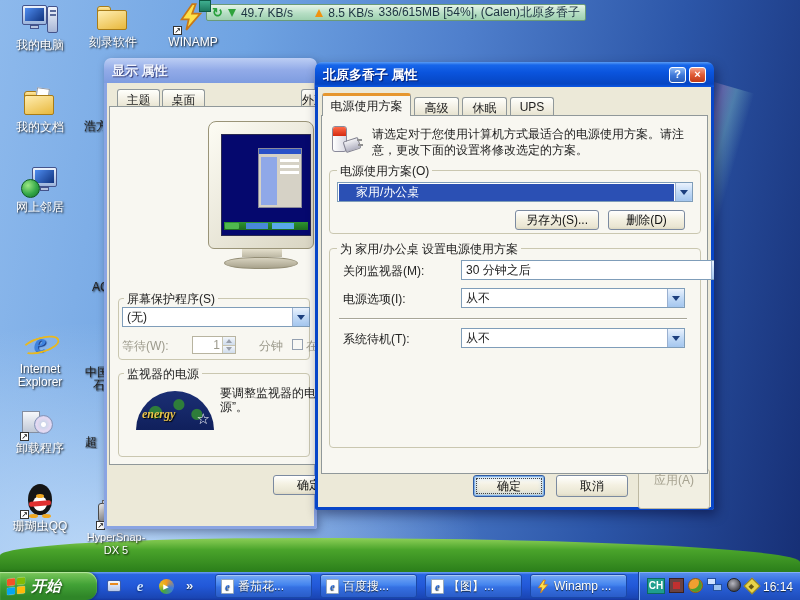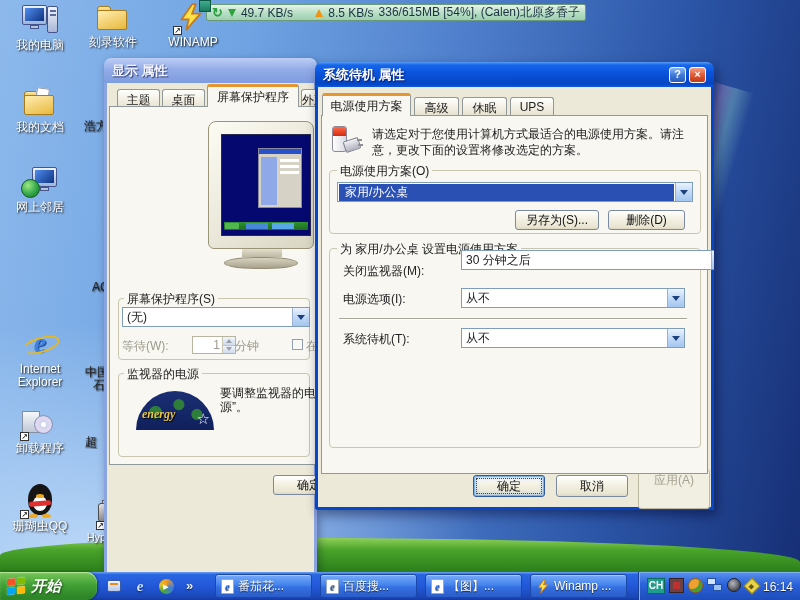--- a/index.html
+++ b/index.html
@@ -99,21 +99,21 @@
 .cap.help{background:linear-gradient(#8ab6f4,#3c76d8 55%,#2a5cb8)}
 .cap.close{background:linear-gradient(#f4a088,#e05a34 50%,#c03a18)}
 .tab{position:absolute;background:linear-gradient(#fffffc,#f1eee1 60%,#e5e1cd);border:1px solid #90989a;border-bottom:none;
   border-radius:3px 3px 0 0;font-size:12px;text-align:center;padding-top:2px;height:19px;overflow:hidden;white-space:nowrap}
 .tab.on{background:#f8f7f1;height:23px;z-index:4;border-top:3px solid #e6962e;padding-top:2px;font-weight:normal}
 .page{position:absolute;background:#f8f7f1;border:1px solid #90989a;z-index:1}
 .grp{position:absolute;border:1px solid #cac7b0;border-radius:4px}
 .grplab{position:absolute;background:#f8f7f1;padding:0 3px;z-index:2;white-space:nowrap}
 .combo{position:absolute;height:20px;background:#fff;border:1px solid #7f9db9;display:flex;align-items:center}
 .combo .val{flex:1;padding:1px 4px;white-space:nowrap;overflow:hidden}
-.combo .val.sel{background:#2b50b4;color:#fff;margin:1px;padding:0 6px}
+.combo .val.sel{background:#2b50b4;color:#fff;margin:1px;padding:0 17px}
 .cbtn{width:17px;height:100%;border-left:1px solid #9ab0d0;border-radius:0 1px 1px 0;
   background:linear-gradient(#eaf2fd,#c2daf6 50%,#a4c6ee);display:grid;place-items:center}
 .cbtn i{width:0;height:0;border-left:4px solid transparent;border-right:4px solid transparent;border-top:5px solid #1c3f7e}
 .xpbtn{position:absolute;height:20px;background:linear-gradient(180deg,#ffffff,#f4f1e2 45%,#e9e5d2 88%,#ddd8c2);
   border:1px solid #7b8aa0;border-radius:3px;font-size:12px;text-align:center;line-height:18px;color:#111}
 .xpbtn.focus{border-color:#2f5aa0;box-shadow:inset 0 0 0 1px #7fb0e8,inset 0 0 5px 1px #9cc6f0;
   outline:1px dotted #444;outline-offset:-4px}
 .xpbtn.disabled{color:#a6a290;border-color:#bdb8a2;background:#f1efe2}
 .gray{color:#9c9a8c}
 .sep{position:absolute;height:0;border-top:1px solid #a8a698;border-bottom:1px solid #fff}
@@ -308,29 +308,28 @@
   <div class="netbar">
     <span class="ref">↻</span>
     <span class="tri-dn"></span>
     <span>49.7 KB/s</span>
     <span style="width:16px"></span>
     <span class="tri-up"></span>
     <span>8.5 KB/s</span>
     <span>336/615MB [54%], (Calen)北原多香子</span>
   </div>
 
-  <div class="win inactive" style="left:104px;top:58px;width:213px;height:541px;z-index:5">
+  <div class="win inactive" style="left:104px;top:58px;width:213px;height:471px;z-index:5">
     <div class="tbar">
       <span>显示 属性</span>
     </div>
     <div class="wbody"></div>
 
     <div class="tab" style="left:13px;top:31px;width:43px">主题</div>
     <div class="tab" style="left:58px;top:31px;width:43px">桌面</div>
-    <div class="tab on" style="left:103px;top:26px;width:92px">屏幕保护程序</div>
     <div class="tab" style="left:197px;top:31px;width:20px">外观</div>
     <div class="page" style="left:5px;top:48px;width:207px;height:359px"></div>
 
     <div class="a" style="left:104px;top:63px;width:110px;height:160px;z-index:2">
       <span class="a crt-shell"></span>
       <span class="a crt-scr">
         <span class="crt-win">
             <span class="crt-wt"></span>
             <span class="crt-wp"></span>
           <span class="crt-l1"></span>
@@ -360,39 +359,39 @@
       <span class="num">1</span>
       <span class="ud">
           <b>
             <i class="tu"></i>
           </b>
           <b>
             <i class="td"></i>
           </b>
         </span>
     </div>
-    <div class="t gray" style="left:131px;top:280px;z-index:3">分钟</div>
+    <div class="t gray" style="left:155px;top:280px;z-index:3">分钟</div>
     <span class="chk" style="left:188px;top:281px;z-index:3"></span>
     <div class="t gray clip" style="left:202px;top:280px;width:10px;z-index:3">在</div>
 
     <div class="grp" style="left:14px;top:315px;width:192px;height:84px;z-index:2"></div>
     <div class="grplab" style="left:20px;top:308px;z-index:3">监视器的电源</div>
     <div class="energy" style="left:32px;top:330px;z-index:3">
       <span class="dome"></span>
       <span class="entxt">energy</span>
       <span class="enstar">☆</span>
     </div>
     <div class="t" style="left:116px;top:328px;width:96px;white-space:normal;line-height:14px;z-index:3">要调整监视器的电源”。</div>
 
     <div class="xpbtn" style="left:169px;top:417px;width:72px;z-index:3">确定</div>
   </div>
 
   <div class="win active" style="left:315px;top:62px;width:399px;height:448px;z-index:10">
     <div class="tbar">
-      <span style="flex:1">系统待机 属性</span>
+      <span style="flex:1">北原多香子 属性</span>
       <span class="cap help">?</span>
       <span class="cap close">×</span>
     </div>
     <div class="wbody"></div>
 
     <div class="tab on" style="left:7px;top:31px;width:89px">电源使用方案</div>
     <div class="tab" style="left:99px;top:35px;width:45px">高级</div>
     <div class="tab" style="left:147px;top:35px;width:45px">休眠</div>
     <div class="tab" style="left:195px;top:35px;width:44px">UPS</div>
     <div class="page" style="left:6px;top:53px;width:387px;height:359px"></div>
@@ -415,21 +414,21 @@
           <i></i>
         </span>
     </div>
     <div class="xpbtn" style="left:200px;top:148px;width:84px;z-index:3">另存为(S)...</div>
     <div class="xpbtn" style="left:293px;top:148px;width:77px;z-index:3">删除(D)</div>
 
     <div class="grp" style="left:14px;top:186px;width:372px;height:200px;z-index:2"></div>
     <div class="grplab" style="left:22px;top:179px;z-index:3">为 家用/办公桌 设置电源使用方案</div>
 
     <div class="t" style="left:28px;top:201px;z-index:3">关闭监视器(M):</div>
-    <div class="combo" style="left:146px;top:188px;width:268px;z-index:3">
+    <div class="combo" style="left:146px;top:198px;width:268px;z-index:3">
       <span class="val">30 分钟之后</span>
       <span class="cbtn">
           <i></i>
         </span>
     </div>
     <div class="t" style="left:28px;top:229px;z-index:3">电源选项(I):</div>
     <div class="combo" style="left:146px;top:226px;width:224px;z-index:3">
       <span class="val">从不</span>
       <span class="cbtn">
           <i></i>

